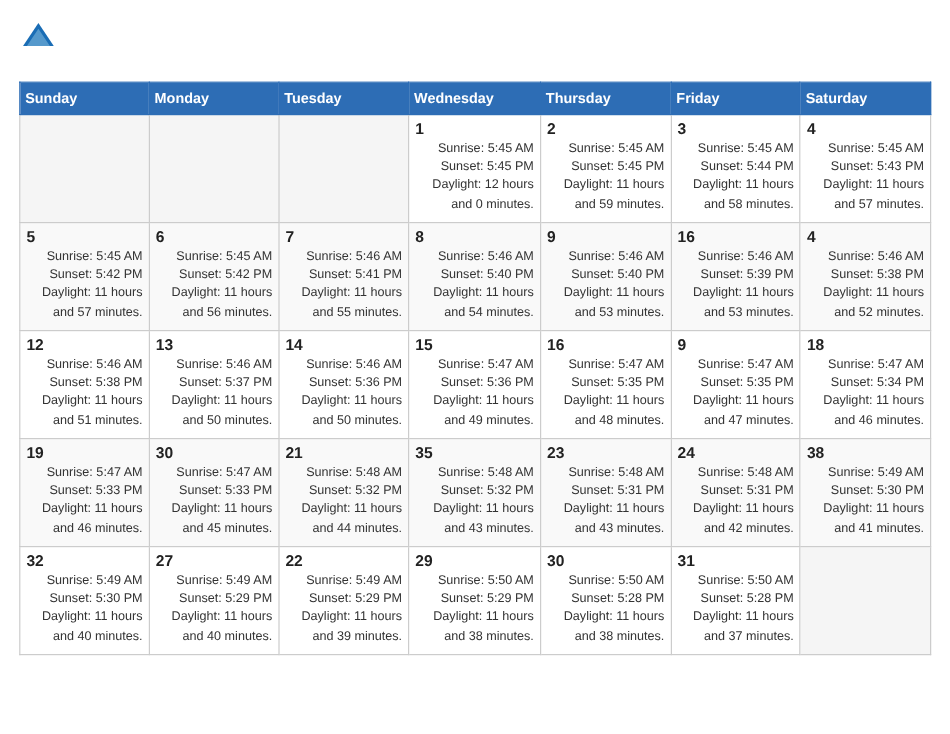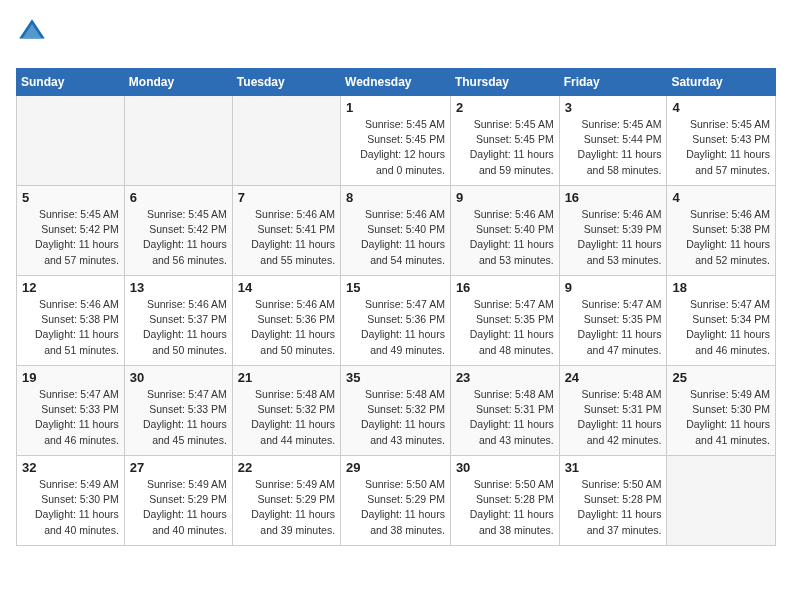--- a/index.html
+++ b/index.html
@@ -295,21 +295,21 @@
 and 43 minutes.</div>
         </td>
         <td class="shade">
           <span class="day-num">24</span>
           <div class="day-info" style="white-space: pre-line;">Sunrise: 5:48 AM
 Sunset: 5:31 PM
 Daylight: 11 hours
 and 42 minutes.</div>
         </td>
         <td class="shade">
-          <span class="day-num">25</span>
+          <span class="day-num">38</span>
           <div class="day-info" style="white-space: pre-line;">Sunrise: 5:49 AM
 Sunset: 5:30 PM
 Daylight: 11 hours
 and 41 minutes.</div>
         </td>
       </tr>
       <tr class="week-row">
         <td>
           <span class="day-num">32</span>
           <div class="day-info" style="white-space: pre-line;">Sunrise: 5:49 AM

